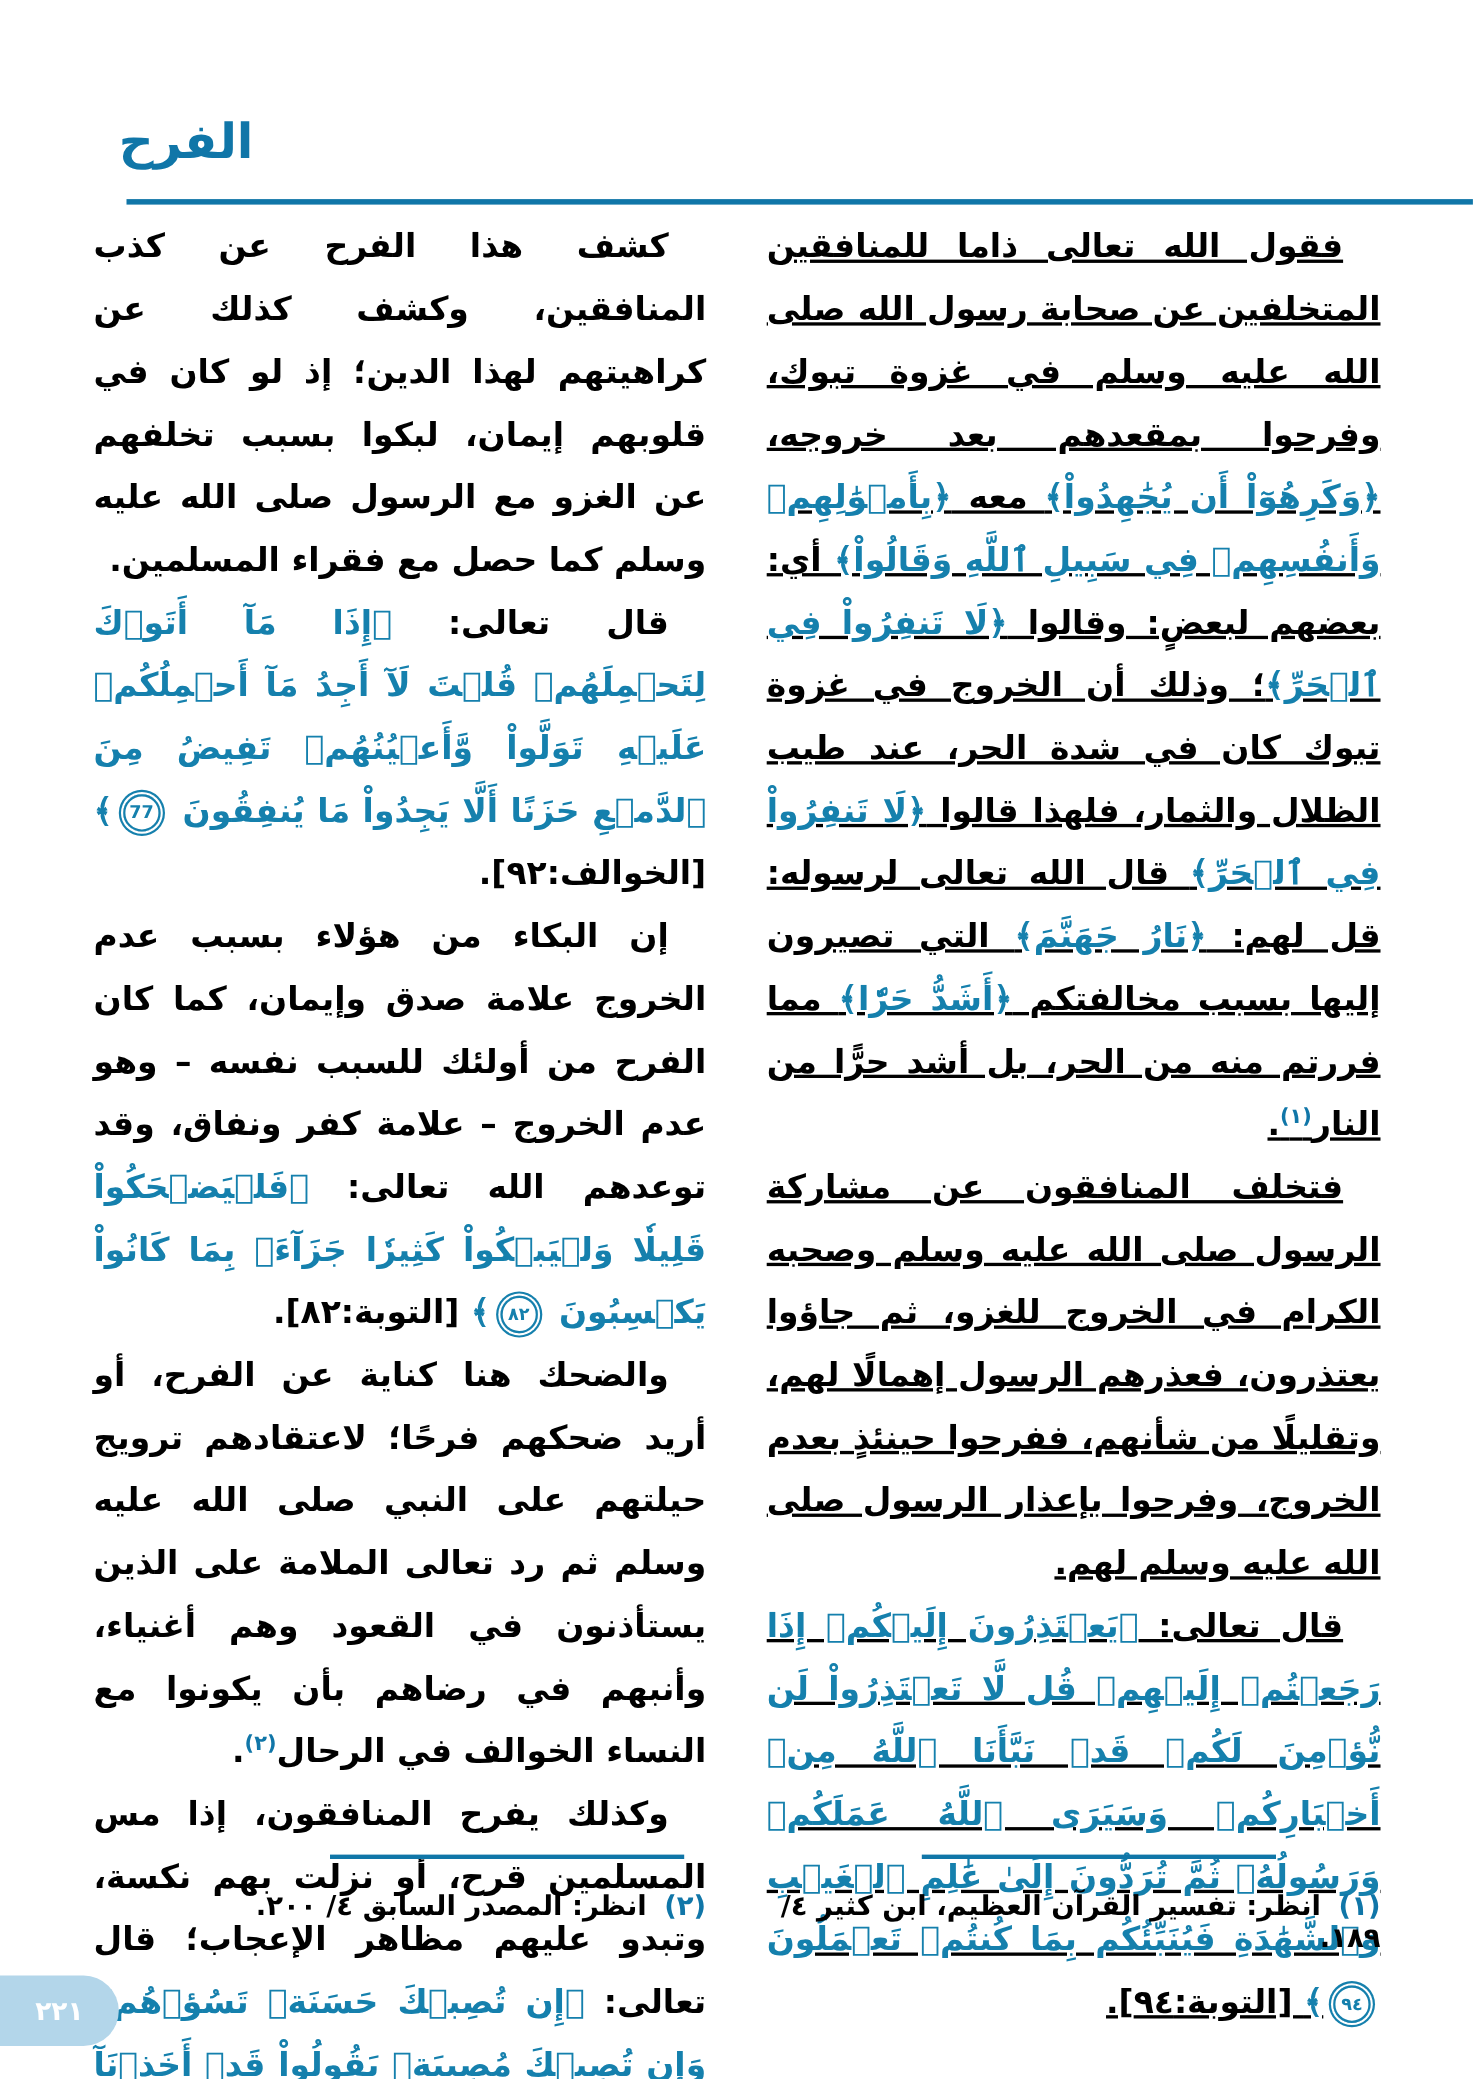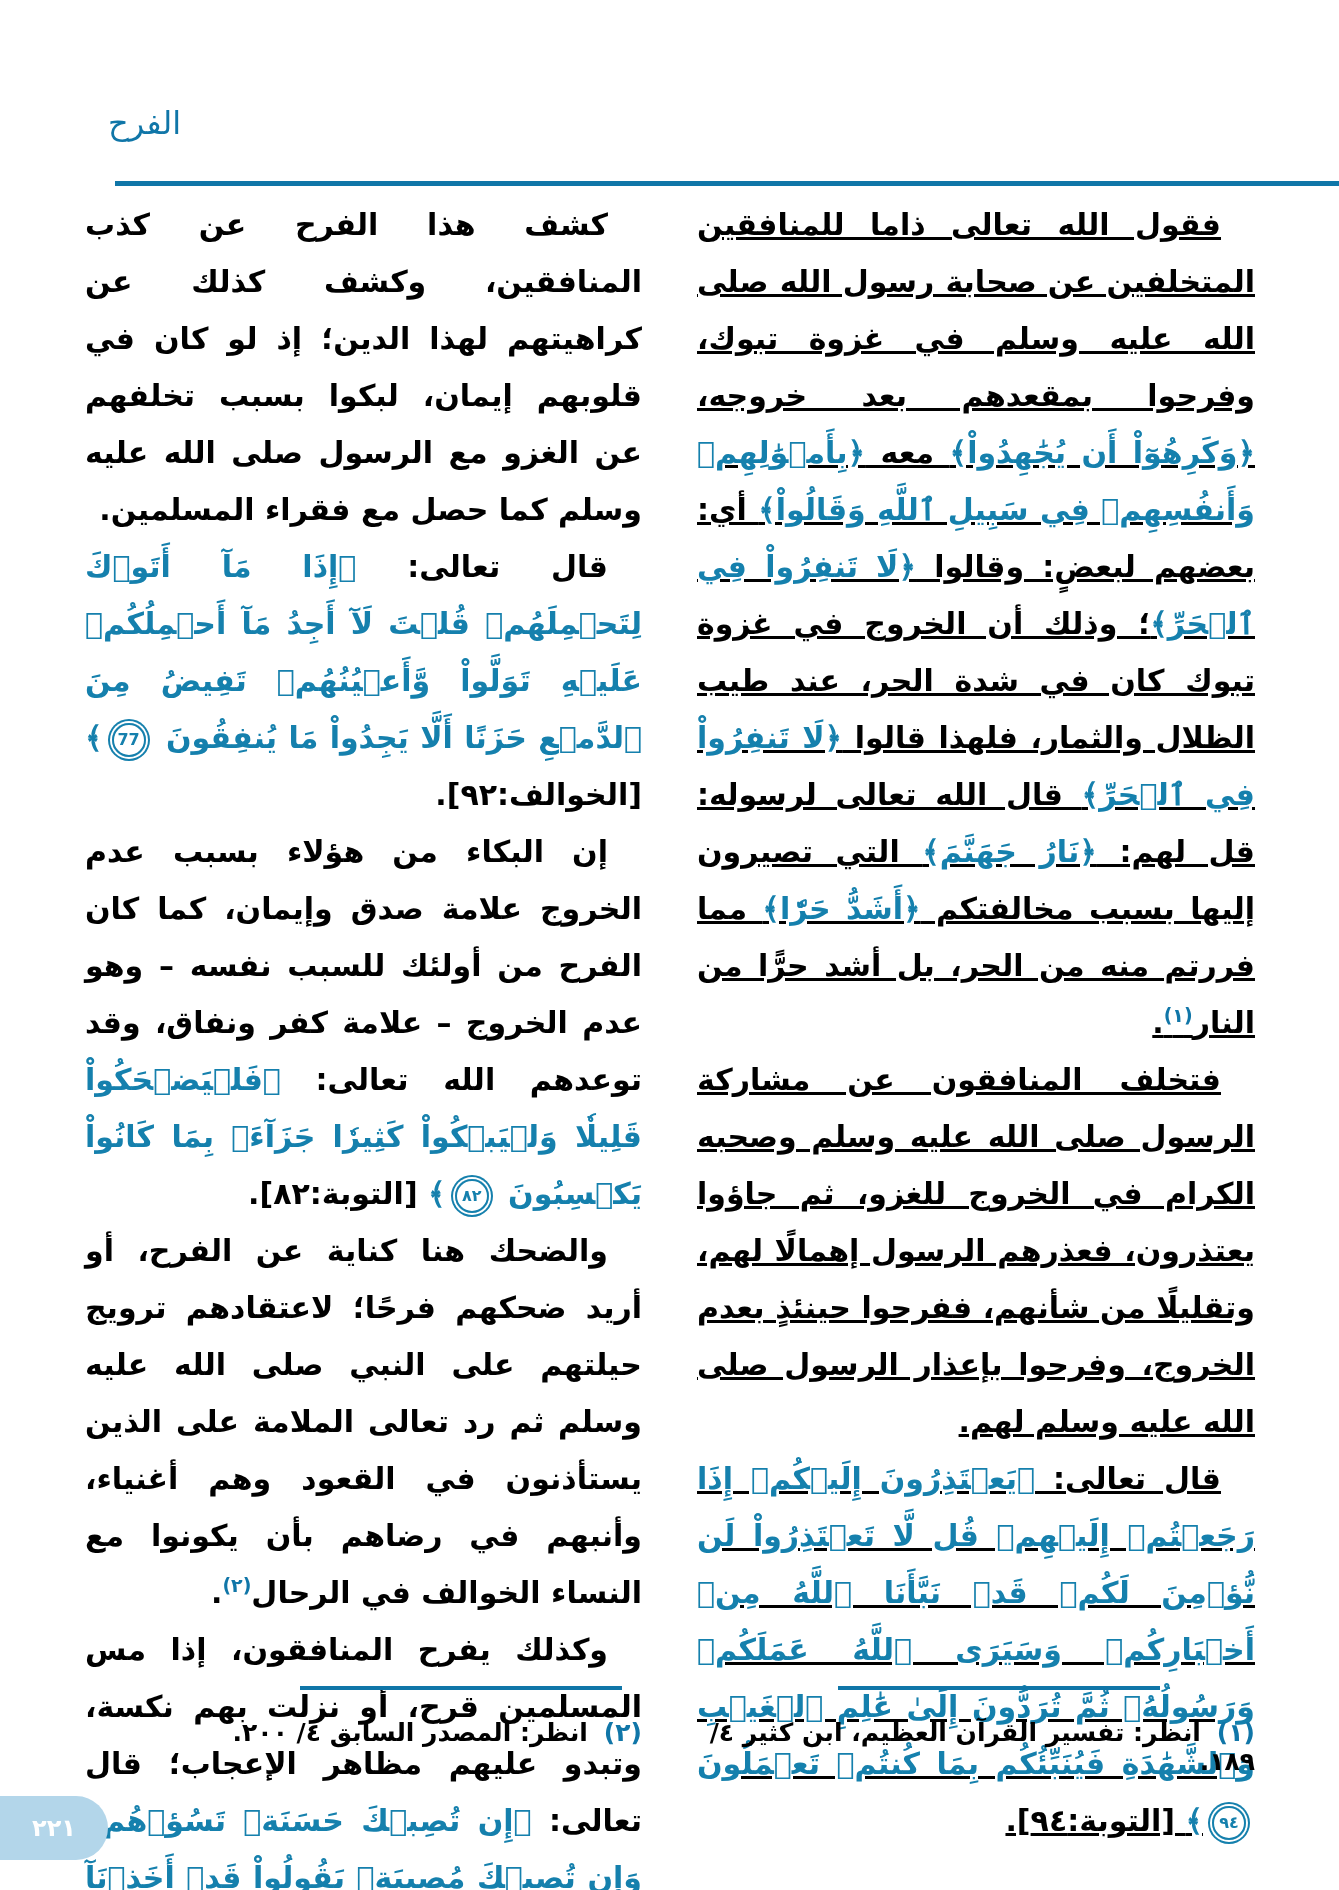--- a/index.html
+++ b/index.html
@@ -16,21 +16,21 @@
     font-family: "DejaVu Sans", sans-serif;
     overflow: hidden;
   }
   .page { position: absolute; inset: 0; }
 
   
   .header-title {
     position: absolute; left: 108px; top: 104px;
     direction: rtl;
     color: var(--accent);
-    font-size: 32px; font-weight: normal;
+    font-size: 44px; font-weight: bold;
   }
   .header-rule {
     position: absolute; left: 115px; right: 0; top: 181px;
     height: 5px; background: var(--accent);
   }
 
   
   .col {
     position: absolute; top: 196px;
     direction: rtl;

